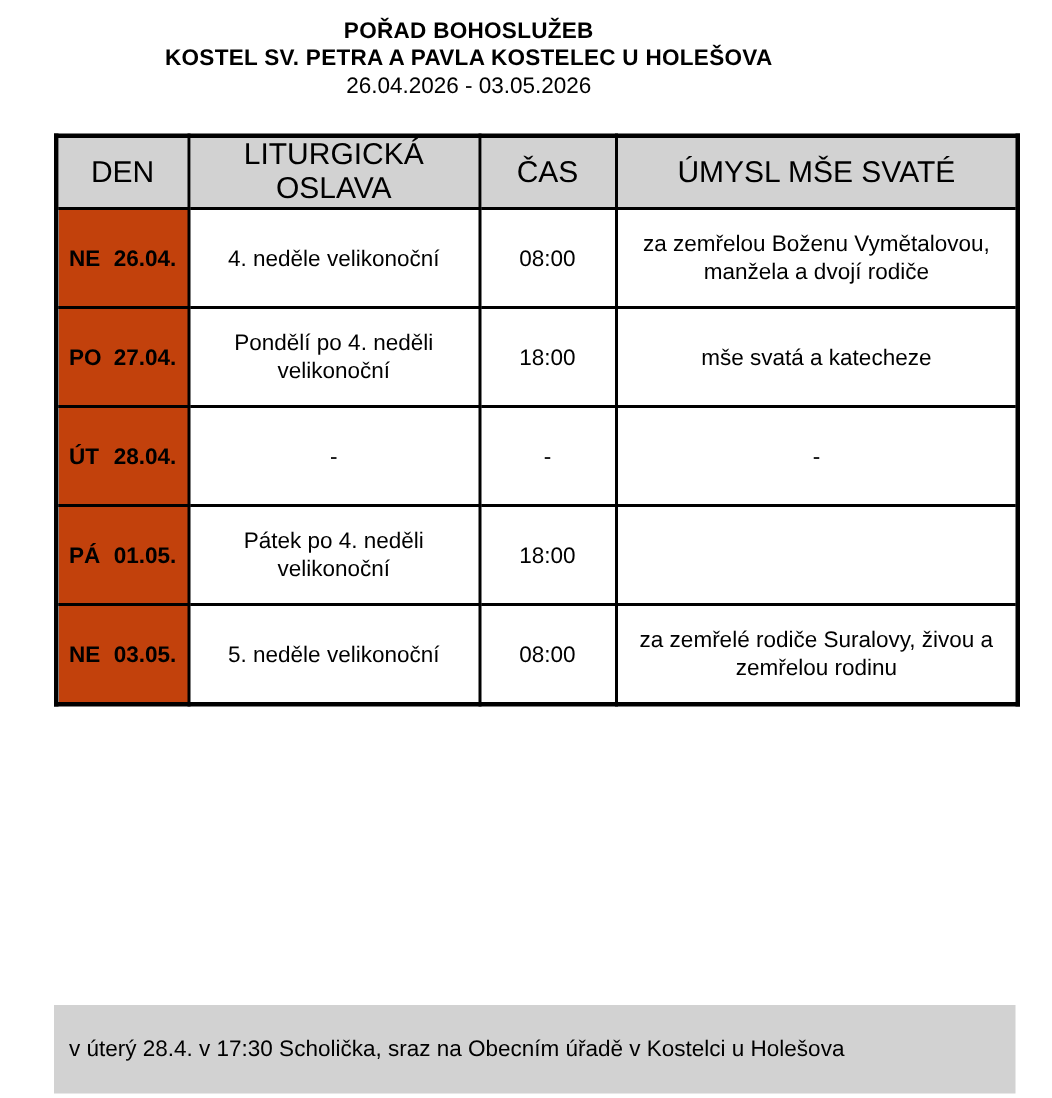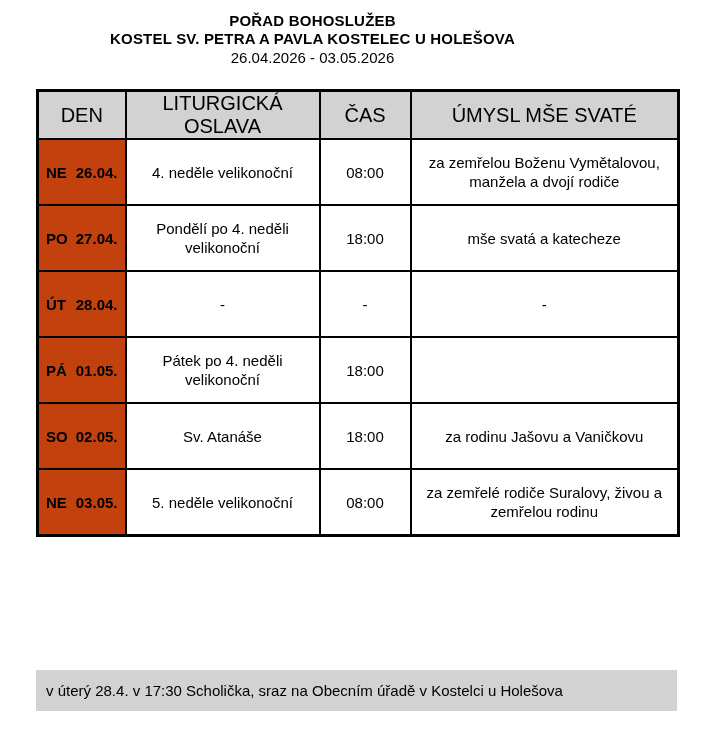--- a/index.html
+++ b/index.html
@@ -76,21 +76,21 @@
     align-items: center;
     width: 100%;
   }
   .celebration-cell { padding: 0 12px; }
   .intention-cell   { padding: 0 4px; }
   .footer-note {
     position: absolute;
     left: 36px;
     top: 670px;
     width: 641px;
-    height: 41px;
+    height: 59px;
     background: #d2d2d2;
     display: flex;
     align-items: center;
     box-sizing: border-box;
     padding-left: 10px;
     font-size: 15px;
   }
 </style>
 </head>
 <body>
@@ -157,31 +157,20 @@
           <span>01.05.</span>
         </div>
       </td>
       <td class="celebration-cell">Pátek po 4. neděli velikonoční</td>
       <td>18:00</td>
       <td class="intention-cell"></td>
     </tr>
     <tr>
       <td class="day-cell">
         <div class="day-wrap">
-          <span>SO</span>
-          <span>02.05.</span>
-        </div>
-      </td>
-      <td class="celebration-cell">Sv. Atanáše</td>
-      <td>18:00</td>
-      <td class="intention-cell">za rodinu Jašovu a Vaničkovu</td>
-    </tr>
-    <tr>
-      <td class="day-cell">
-        <div class="day-wrap">
           <span>NE</span>
           <span>03.05.</span>
         </div>
       </td>
       <td class="celebration-cell">5. neděle velikonoční</td>
       <td>08:00</td>
       <td class="intention-cell">za zemřelé rodiče Suralovy, živou a zemřelou rodinu</td>
     </tr>
   </tbody>
 </table>

